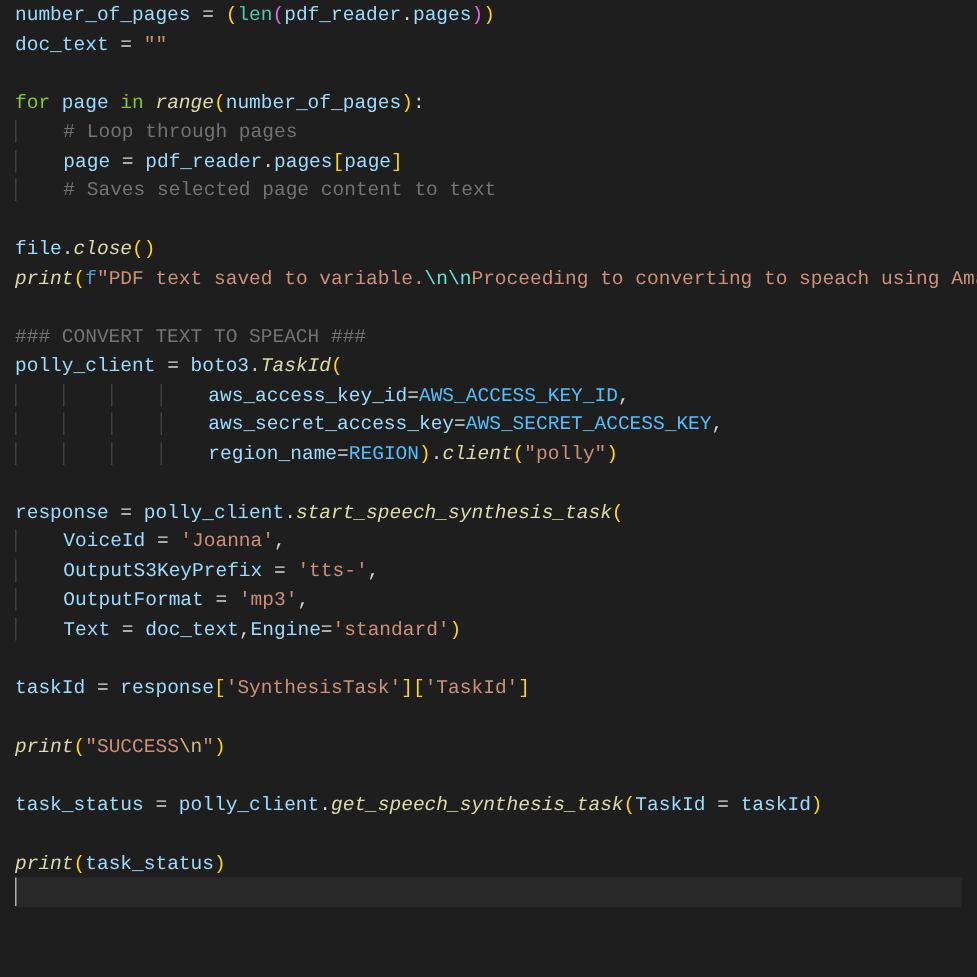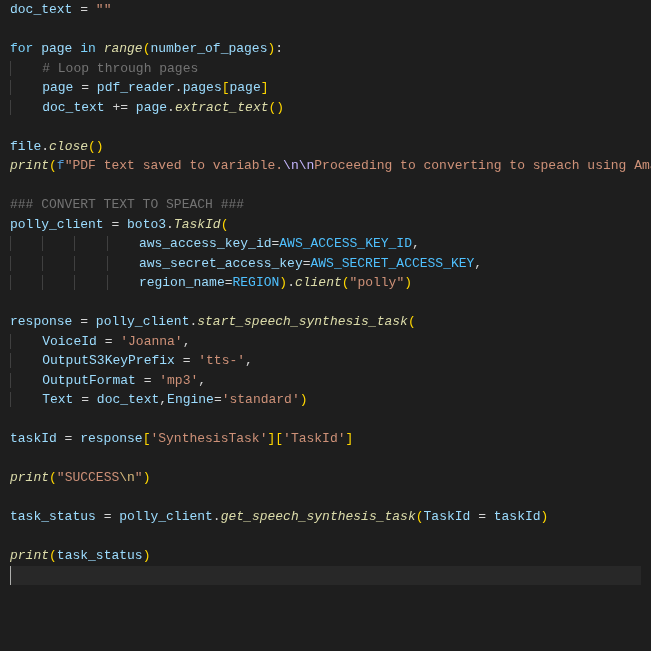--- a/index.html
+++ b/index.html
@@ -18,21 +18,21 @@
     padding: 0 10px;
     position: relative;
   }
   .line {
     white-space: pre;
     height: 19.5px;
     position: relative;
   }
   
   
-  .kw   { color: #7dd3fc; text-align: right; }   
+  .kw   { color: #84cc16; text-align: right; }   
   .var  { color: #9cdcfe; }   
   .fn   { color: #dcdcaa; font-style: italic; }   
   .cls  { color: #4ec9b0; }   
   .str  { color: #ce9178; }   
   .cmt  { color: #737373; }   
   .op   { color: #d4d4d4; }   
   .par  { color: #ffd700; }   
   .par2 { color: #da70d6; }   
   .caret {
     position: absolute;
@@ -43,39 +43,40 @@
   }
   .cur-line {
     background: #282828;
   }
 </style>
 </head>
 <body>
 
 <div class="editor">
 
+<div class="line"><span class="var">number_of_pages</span><span class="op"> = </span><span class="par">(</span><span class="cls">len</span><span class="par2">(</span><span class="var">pdf_reader</span><span class="op">.</span><span class="var">pages</span><span class="par2">)</span><span class="par">)</span></div>
 
 <div class="line"><span class="var">doc_text</span><span class="op"> = </span><span class="str">""</span></div>
 
 <div class="line"></div>
 
 <div class="line"><span class="kw">for</span><span class="var"> page </span><span class="kw">in</span><span class="fn"> range</span><span class="par">(</span><span class="var">number_of_pages</span><span class="par">)</span><span class="op">:</span></div>
 
 <div class="line"><span style="border-left:1px solid #404040">    </span><span class="cmt"># Loop through pages</span></div>
 
 <div class="line"><span style="border-left:1px solid #404040">    </span><span class="var">page</span><span class="op"> = </span><span class="var">pdf_reader</span><span class="op">.</span><span class="var">pages</span><span class="par">[</span><span class="var">page</span><span class="par">]</span></div>
 
+<div class="line"><span style="border-left:1px solid #404040">    </span><span class="cmt"># Saves selected page content to text</span></div>
 
-<div class="line"><span style="border-left:1px solid #404040">    </span><span class="var">doc_text</span><span class="op"> += </span><span class="var">page</span><span class="op">.</span><span class="fn">extract_text</span><span class="par">(</span><span class="par">)</span></div>
 
 <div class="line"></div>
 
 <div class="line"><span class="var">file</span><span class="op">.</span><span class="fn">close</span><span class="par">(</span><span class="par">)</span></div>
 
-<div class="line"><span class="fn">print</span><span class="par">(</span><span class="str" style="color:#569cd6">f</span><span class="str">"PDF text saved to variable.</span><span style="color:#c4b5fd">\n\n</span><span class="str">Proceeding to converting to speach using Ama</span></div>
+<div class="line"><span class="fn">print</span><span class="par">(</span><span class="str" style="color:#569cd6">f</span><span class="str">"PDF text saved to variable.</span><span style="color:#5eead4">\n\n</span><span class="str">Proceeding to converting to speach using Ama</span></div>
 
 <div class="line"></div>
 
 <div class="line"><span class="cmt">### CONVERT TEXT TO SPEACH ###</span></div>
 
 <div class="line"><span class="var">polly_client</span><span class="op"> = </span><span class="var">boto3</span><span class="op">.</span><span class="fn">TaskId</span><span class="par">(</span></div>
 
 <div class="line"><span style="border-left:1px solid #404040">    </span><span style="border-left:1px solid #404040">    </span><span style="border-left:1px solid #404040">    </span><span style="border-left:1px solid #404040">    </span><span class="var">aws_access_key_id</span><span class="op">=</span><span class="var" style="color:#4fc1ff">AWS_ACCESS_KEY_ID</span><span class="op">,</span></div>
 
 <div class="line"><span style="border-left:1px solid #404040">    </span><span style="border-left:1px solid #404040">    </span><span style="border-left:1px solid #404040">    </span><span style="border-left:1px solid #404040">    </span><span class="var">aws_secret_access_key</span><span class="op">=</span><span class="var" style="color:#4fc1ff">AWS_SECRET_ACCESS_KEY</span><span class="op">,</span></div>

